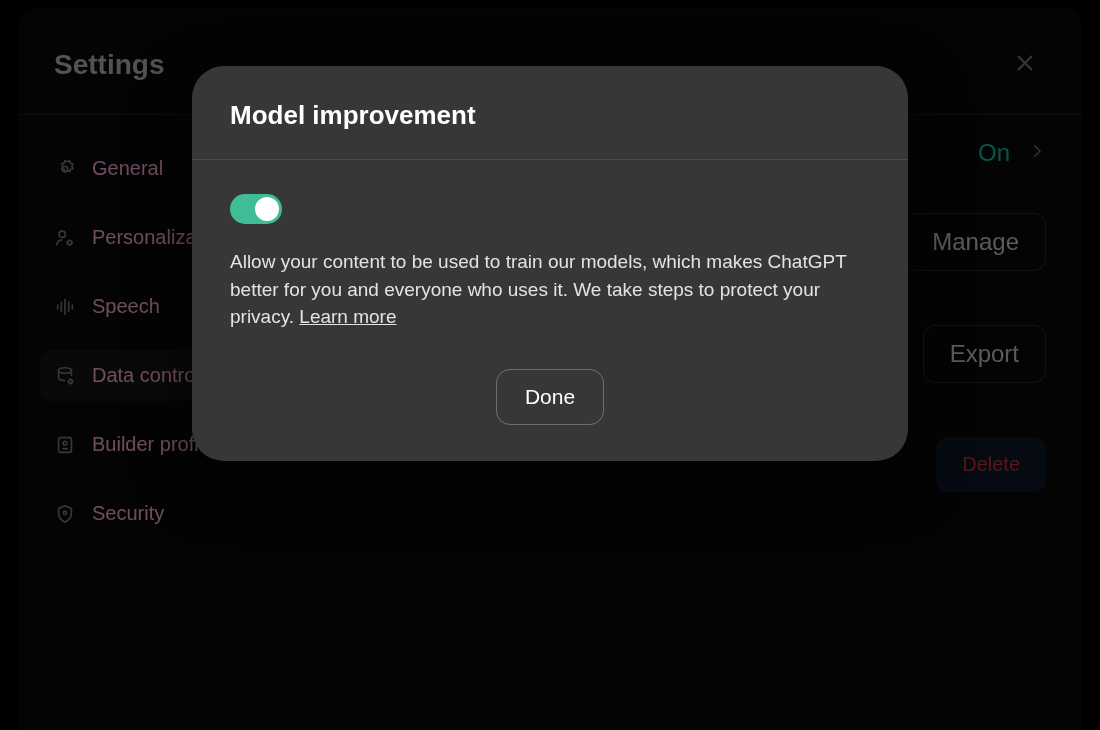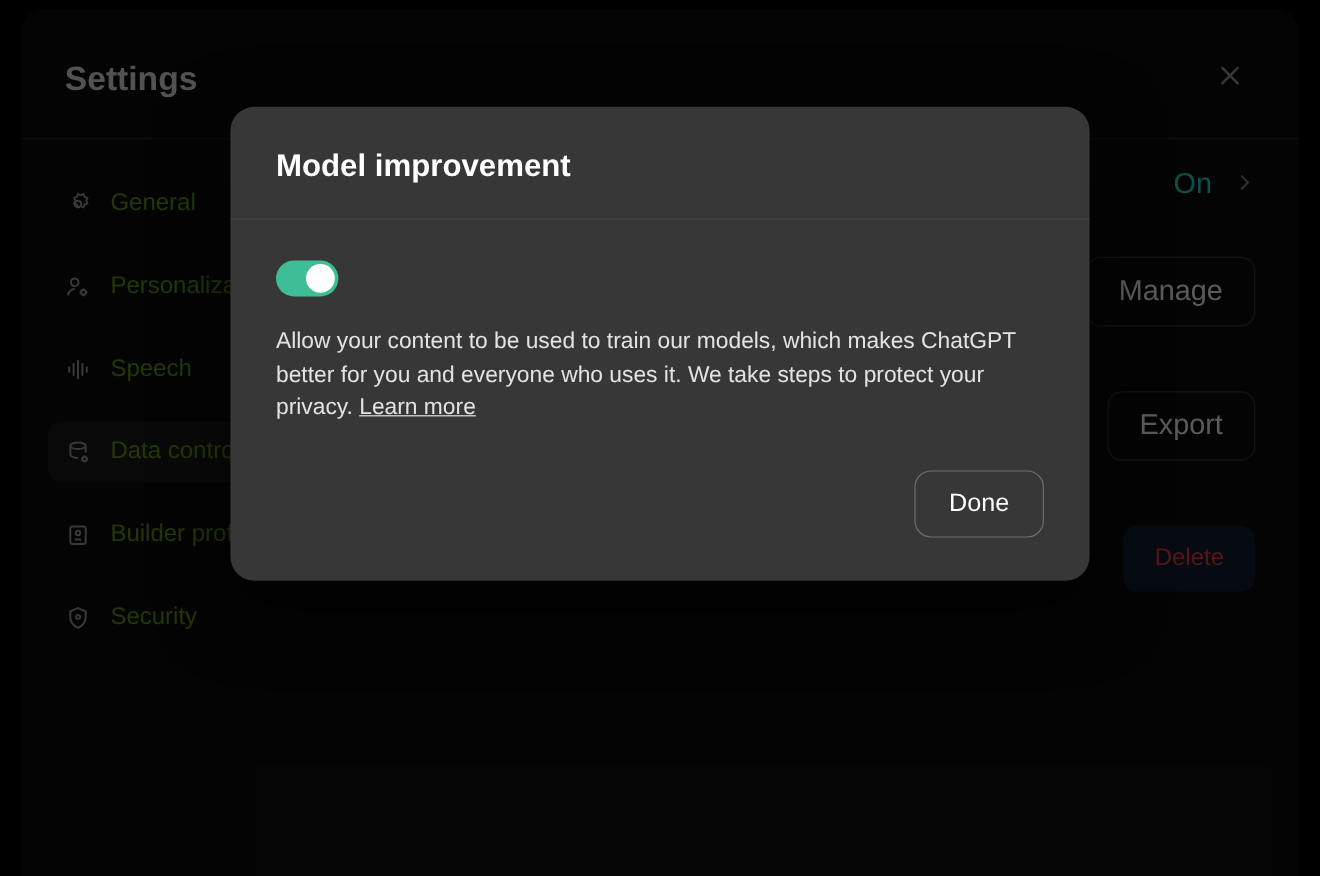--- a/index.html
+++ b/index.html
@@ -53,21 +53,21 @@
     .sidebar {
       width: 255px;
       padding: 0 6px 0 22px;
     }
     .sidebar-item {
       display: flex;
       align-items: center;
       gap: 16px;
       padding: 14px 14px;
       border-radius: 12px;
-      color: #4d7c0f;
+      color: #f9a8d4;
       font-size: 20px;
       cursor: pointer;
       margin-bottom: 18px;
     }
     .sidebar-item.active {
       background: rgba(255,255,255,0.05);
     }
     .sidebar-icon {
       width: 22px;
       height: 22px;
@@ -133,24 +133,24 @@
     
     .overlay {
       position: absolute;
       inset: 0;
       background: rgba(0,0,0,0.55);
       display: flex;
       align-items: flex-start;
       justify-content: center;
     }
     .modal {
-      margin-top: 89px;
+      margin-top: 66px;
       width: 716px;
       background: #373737;
-      border-radius: 20px;
+      border-radius: 32px;
       overflow: hidden;
       box-shadow: 0 20px 60px rgba(0,0,0,0.6);
     }
     .modal-header {
       padding: 34px 38px 28px 38px;
       border-bottom: 1px solid rgba(255,255,255,0.1);
     }
     .modal-title {
       color: #fff;
       font-size: 26px;
@@ -193,21 +193,21 @@
       font-size: 19px;
       line-height: 1.45;
     }
     .learn-more {
       color: #e3e3e3;
       text-decoration: underline;
       cursor: pointer;
     }
     .modal-footer {
       display: flex;
-      justify-content: flex-end;
+      justify-content: center;
       padding: 10px 38px 36px 38px;
     }
     .done-btn {
       border: 1px solid rgba(255,255,255,0.28);
       background: transparent;
       color: #fff;
       font-size: 21px;
       padding: 15px 28px;
       border-radius: 14px;
       cursor: pointer;

